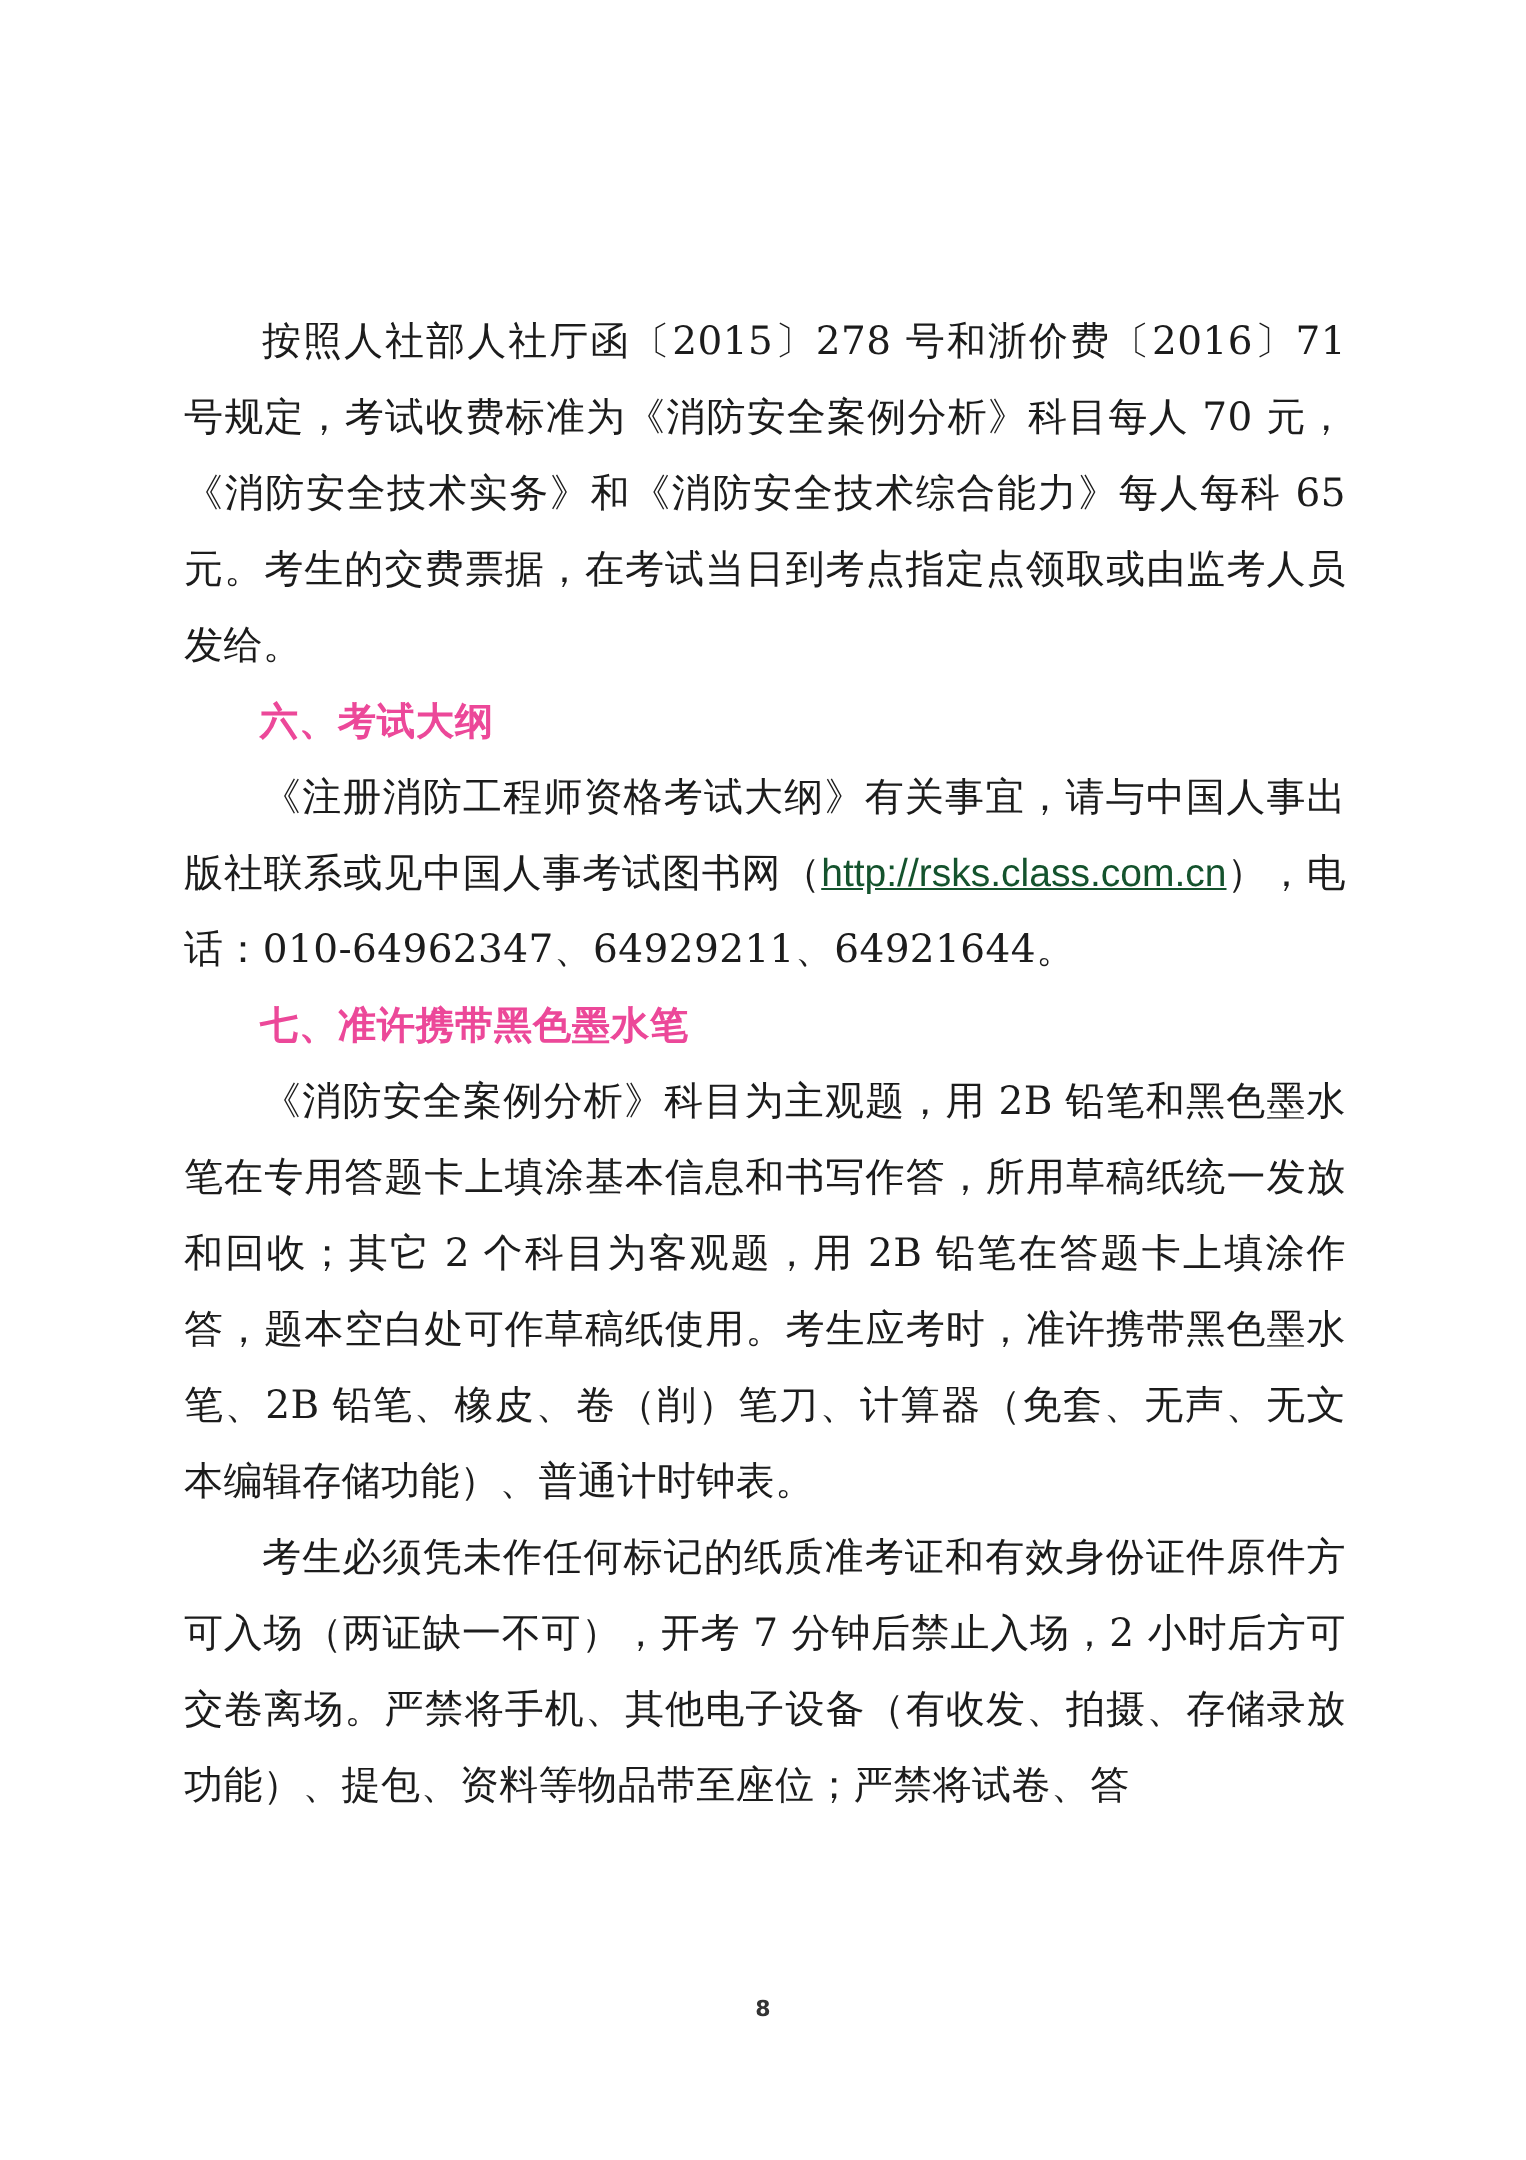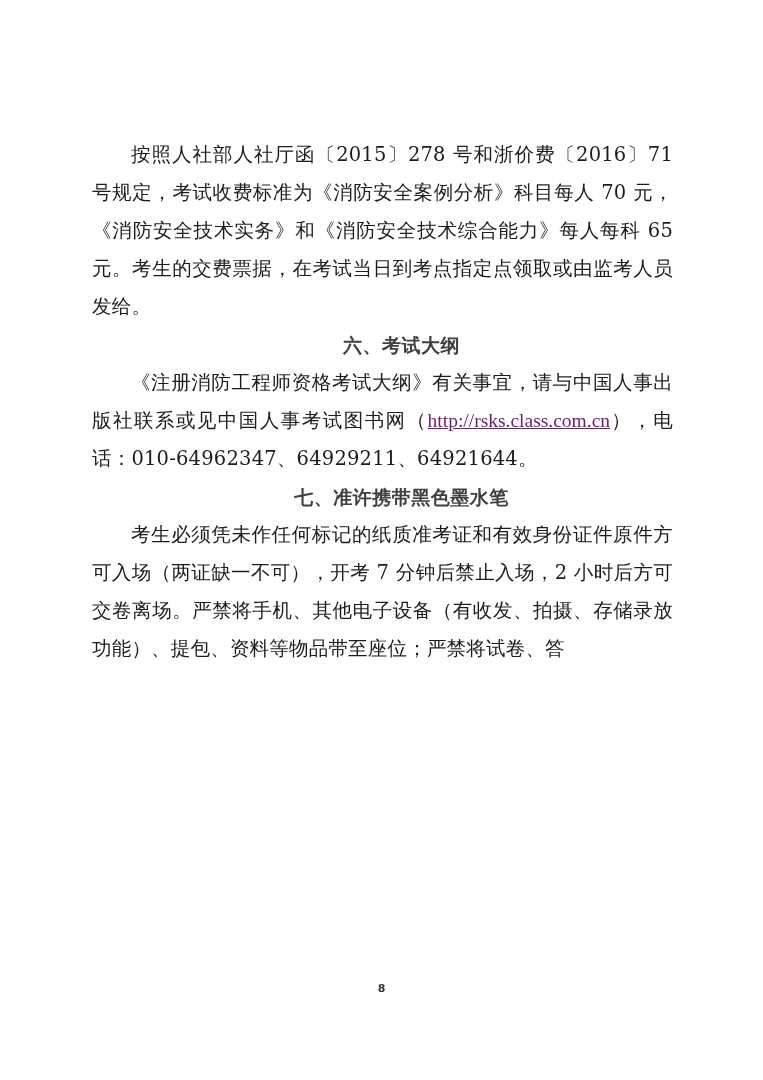--- a/index.html
+++ b/index.html
@@ -12,21 +12,21 @@
     height: 1080px;
     position: relative;
     overflow: hidden;
     font-family: "DejaVu Serif", "Liberation Serif", serif;
     color: #1a1a1a;
   }
 
   .page {
     position: absolute;
     left: 0;
-    top: 0;
+    top: 16px;
     width: 763px;
     height: 987px;
     background: #ffffff;
   }
 
   .content {
     position: absolute;
     left: 92px;
     top: 136px;
     width: 581px;
@@ -49,32 +49,31 @@
   .para.tight {
     word-spacing: -0.5px;
   }
 
   
   .heading {
     font-family: "DejaVu Sans", "Liberation Sans", sans-serif;
     font-size: 19px;
     font-weight: bold;
     line-height: 38px;
-    color: #404040;
+    color: #ec4899;
     text-indent: 2em;
     margin: 0;
     letter-spacing: 0.5px;
-    text-align: center;
   }
 
   
   .weblink {
-    color: #701a75;
+    color: #14532d;
     text-decoration: underline;
-    font-family: Liberation Serif, serif;
+    font-family: Liberation Sans, sans-serif;
     letter-spacing: 0;
   }
 
   .page-number {
     position: absolute;
     left: 0;
     top: 982px;
     width: 763px;
     text-align: center;
     font-family: "DejaVu Sans", "Liberation Sans", sans-serif;
@@ -91,20 +90,21 @@
   <div class="content">
 
     <p class="para">按照人社部人社厅函〔2015〕278 号和浙价费〔2016〕71 号规定，考试收费标准为《消防安全案例分析》科目每人 70 元，《消防安全技术实务》和《消防安全技术综合能力》每人每科 65 元。考生的交费票据，在考试当日到考点指定点领取或由监考人员发给。</p>
 
     <p class="heading">六、考试大纲</p>
 
     <p class="para"><span>《注册消防工程师资格考试大纲》有关事宜，请与中国人事出版社联系或见中国人事考试图书网（</span><a class="weblink" href="#">http://rsks.class.com.cn</a><span>），电话：010-64962347、64929211、64921644。</span></p>
 
     <p class="heading">七、准许携带黑色墨水笔</p>
 
+    <p class="para tight">《消防安全案例分析》科目为主观题，用 2B 铅笔和黑色墨水笔在专用答题卡上填涂基本信息和书写作答，所用草稿纸统一发放和回收；其它 2 个科目为客观题，用 2B 铅笔在答题卡上填涂作答，题本空白处可作草稿纸使用。考生应考时，准许携带黑色墨水笔、2B 铅笔、橡皮、卷（削）笔刀、计算器（免套、无声、无文本编辑存储功能）、普通计时钟表。</p>
 
     <p class="para">考生必须凭未作任何标记的纸质准考证和有效身份证件原件方可入场（两证缺一不可），开考 7 分钟后禁止入场，2 小时后方可交卷离场。严禁将手机、其他电子设备（有收发、拍摄、存储录放功能）、提包、资料等物品带至座位；严禁将试卷、答</p>
 
   </div>
 
   <div class="page-number">8</div>
 
 </div>
 
 </body></html>

